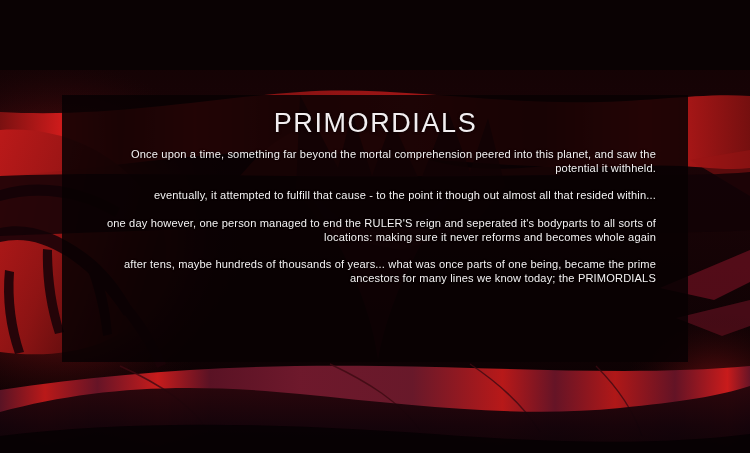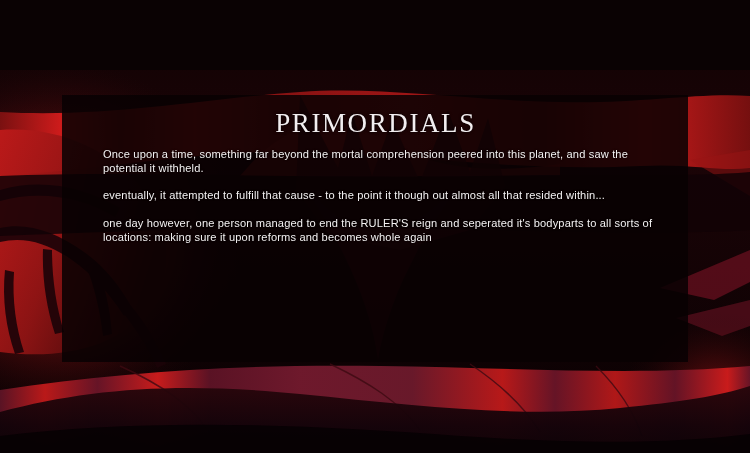--- a/index.html
+++ b/index.html
@@ -36,31 +36,32 @@
     padding: 12px 32px 0 33px;
   }
   #panel-title {
     color: #f2eef0;
     font-size: 27px;
     line-height: 32px;
     text-align: center;
     letter-spacing: 1.6px;
     font-weight: 400;
     margin: 0 0 8px 0;
-    font-family: Liberation Serif, serif;
+    font-family: Liberation Sans, sans-serif;
     text-shadow: 0 0 3px rgba(0,0,0,0.8);
   }
   .story-para {
     color: #f4f1f2;
     font-size: 11.1px;
     line-height: 14.2px;
     margin: 0 0 13px 8px;
     letter-spacing: 0.15px;
     font-family: "Liberation Sans", sans-serif;
     text-shadow: 0 0 2px rgba(0,0,0,0.85);
+    text-align: right;
   }
   .story-para:last-child { margin-bottom: 0; }
 </style>
 </head>
 <body>
 
 <div id="stage">
 
   <div class="bg-layer">
     <svg id="bg-svg" viewBox="0 0 750 453" preserveAspectRatio="none">
@@ -184,19 +185,20 @@
   </div>
 
   <div id="story-panel">
 
     <h1 id="panel-title">PRIMORDIALS</h1>
 
     <p class="story-para">Once upon a time, something far beyond the mortal comprehension peered into this planet, and saw the potential it withheld.</p>
 
     <p class="story-para">eventually, it attempted to fulfill that cause - to the point it though out almost all that resided within...</p>
 
-    <p class="story-para">one day however, one person managed to end the RULER'S reign and seperated it's bodyparts to all sorts of locations: making sure it upon reforms and becomes whole again</p>
-
-
+    <p class="story-para">one day however, one person managed to end the RULER'S reign and seperated it's bodyparts to all sorts of locations: making sure it never reforms and becomes whole again</p>
+
+
+    <p class="story-para">after tens, maybe hundreds of thousands of years... what was once parts of one being, became the prime ancestors for many lines we know today; the PRIMORDIALS</p>
 
   </div>
 
 </div>
 
 </body></html>

